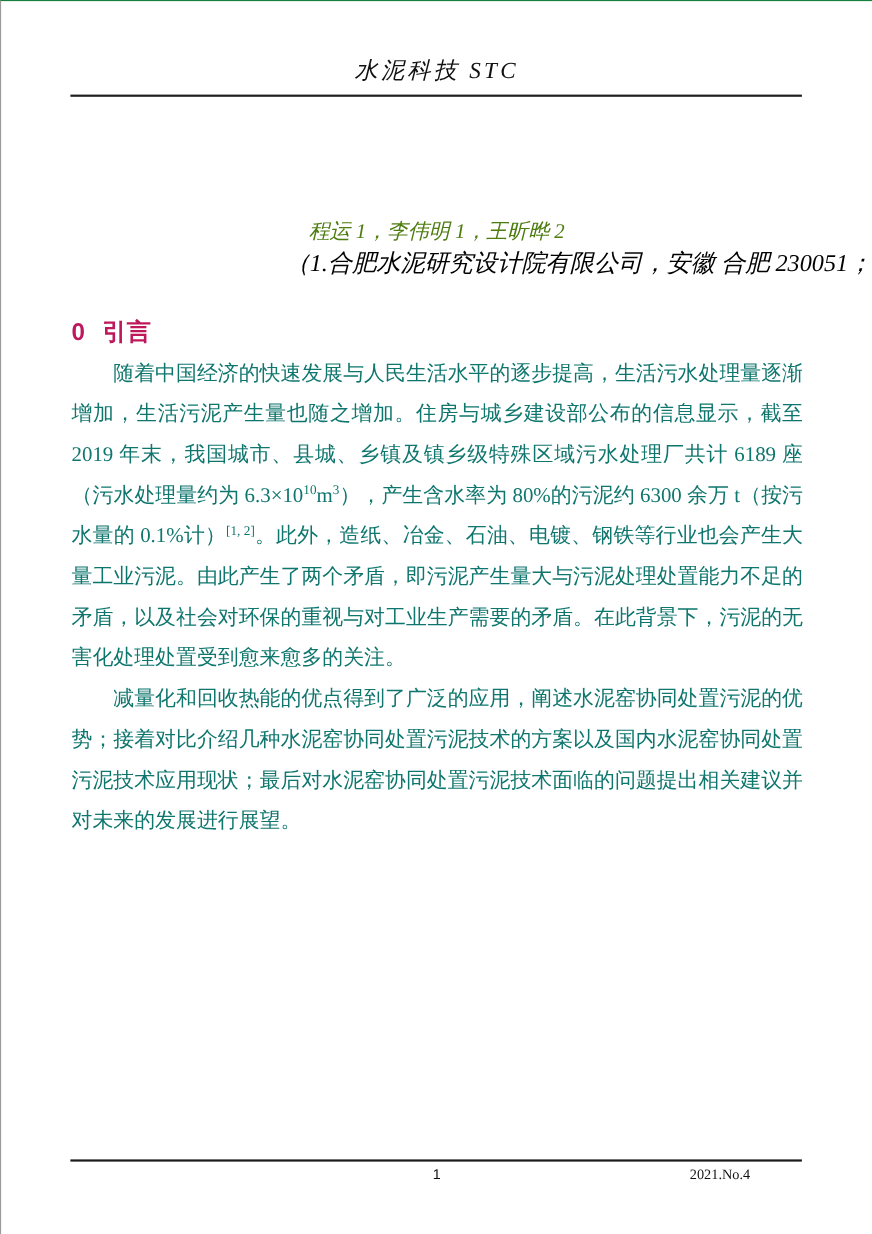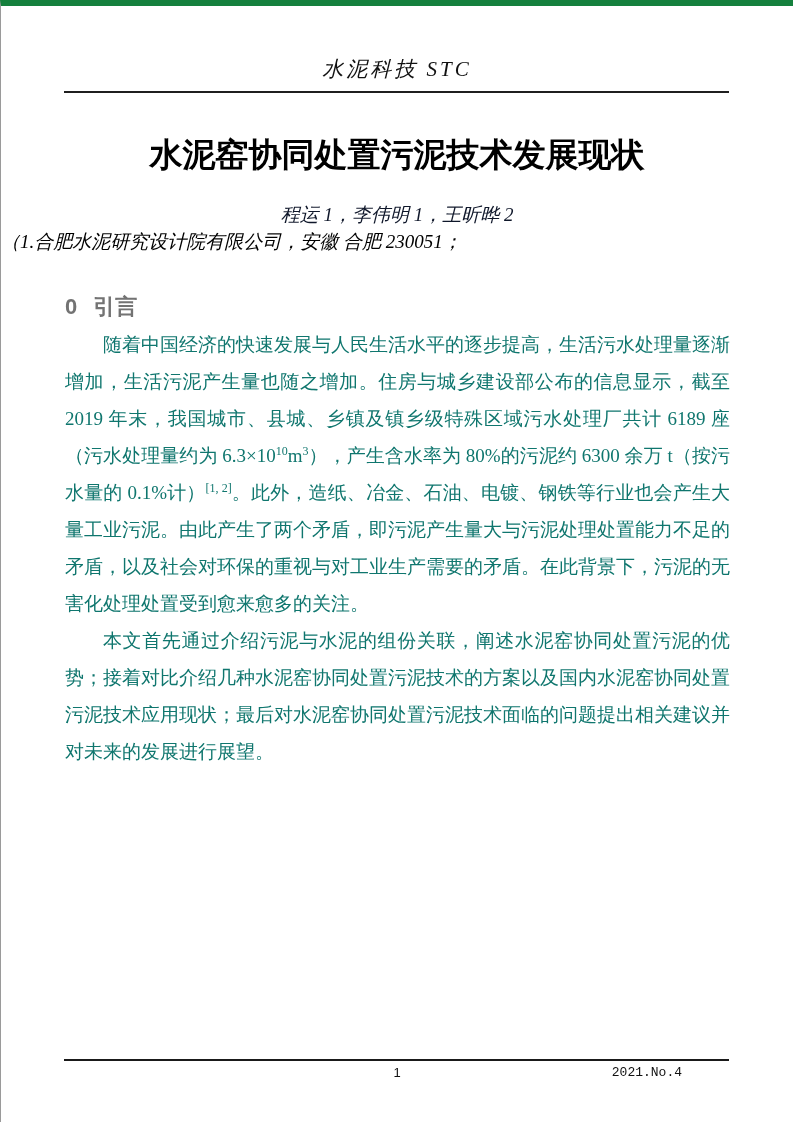--- a/index.html
+++ b/index.html
@@ -6,21 +6,21 @@
     margin: 0;
     padding: 0;
     background: #e8e8e8;
   }
   .page {
     position: relative;
     width: 793px;
     height: 1122px;
     margin: 0 auto;
     background: #ffffff;
-    border-top: 6px solid #15803d;
+    border-top: 1px solid #15803d;
     border-left: 1px solid #9a9a9a;
     box-sizing: border-box;
     color: #000000;
     font-family: "Liberation Serif", "DejaVu Serif", serif;
     overflow: hidden;
   }
   .journal-header {
     position: absolute;
     top: 49px;
     left: 0;
@@ -51,50 +51,50 @@
     color: #000000;
   }
   .authors-line {
     position: absolute;
     top: 196px;
     left: 0;
     width: 100%;
     text-align: center;
     font-size: 19px;
     font-style: italic;
-    color: #0f172a;
+    color: #4d7c0f;
   }
   .affiliation-line-1 {
     position: absolute;
     top: 223px;
     left: 0;
     width: 100%;
-    text-align: left;
-    font-size: 19px;
+    text-align: right;
+    font-size: 22px;
     font-style: italic;
     color: #000000;
   }
   .affiliation-line-2 {
     position: absolute;
     top: 249px;
     left: 0;
     width: 100%;
     text-align: center;
     font-size: 19px;
     font-style: italic;
     color: #000000;
   }
   .section-heading {
     position: absolute;
     top: 286px;
     left: 64px;
     font-family: "Liberation Sans", "DejaVu Sans", sans-serif;
     font-weight: 700;
     font-size: 22px;
-    color: #737373;
+    color: #be185d;
   }
   .section-number {
     display: inline-block;
     margin-right: 16px;
   }
   .article-body {
     position: absolute;
     top: 320px;
     left: 64px;
     width: 665px;
@@ -126,48 +126,47 @@
     width: 100%;
     text-align: center;
     font-family: "Liberation Sans", "DejaVu Sans", sans-serif;
     font-size: 13px;
     color: #111111;
   }
   .footer-issue {
     position: absolute;
     top: 1059px;
     right: 111px;
-    font-family: Liberation Mono, monospace;
+    font-family: Liberation Serif, serif;
     font-size: 13px;
     color: #111111;
   }
 </style>
 </head>
 <body>
 
 <div class="page">
 
   <div class="journal-header">水泥科技 STC</div>
 
   <div class="header-rule"></div>
 
-  <h1 class="article-title" style="margin:0;">水泥窑协同处置污泥技术发展现状</h1>
 
   <div class="authors-line">程运 1，李伟明 1，王昕晔 2</div>
 
   <div class="affiliation-line-1">（1.合肥水泥研究设计院有限公司，安徽 合肥 230051；</div>
 
 
   <div class="section-heading">
     <span class="section-number">0</span><span>引言</span>
   </div>
 
   <div class="article-body">
       <p>随着中国经济的快速发展与人民生活水平的逐步提高，生活污水处理量逐渐增加，生活污泥产生量也随之增加。住房与城乡建设部公布的信息显示，截至 2019 年末，我国城市、县城、乡镇及镇乡级特殊区域污水处理厂共计 6189 座（污水处理量约为 6.3×10<sup>10</sup>m<sup>3</sup>），产生含水率为 80%的污泥约 6300 余万 t（按污水量的 0.1%计）<sup>[1, 2]</sup>。此外，造纸、冶金、石油、电镀、钢铁等行业也会产生大量工业污泥。由此产生了两个矛盾，即污泥产生量大与污泥处理处置能力不足的矛盾，以及社会对环保的重视与对工业生产需要的矛盾。在此背景下，污泥的无害化处理处置受到愈来愈多的关注。</p>
-      <p>本文首先通过介绍污泥与水泥的组份关联，阐述水泥窑协同处置污泥的优势；接着对比介绍几种水泥窑协同处置污泥技术的方案以及国内水泥窑协同处置污泥技术应用现状；最后对水泥窑协同处置污泥技术面临的问题提出相关建议并对未来的发展进行展望。</p>
+      <p>减量化和回收热能的优点得到了广泛的应用，阐述水泥窑协同处置污泥的优势；接着对比介绍几种水泥窑协同处置污泥技术的方案以及国内水泥窑协同处置污泥技术应用现状；最后对水泥窑协同处置污泥技术面临的问题提出相关建议并对未来的发展进行展望。</p>
     </div>
 
   <div class="footer-rule"></div>
 
   <div class="footer-page-number">1</div>
 
   <div class="footer-issue">2021.No.4</div>
 
 </div>
 

